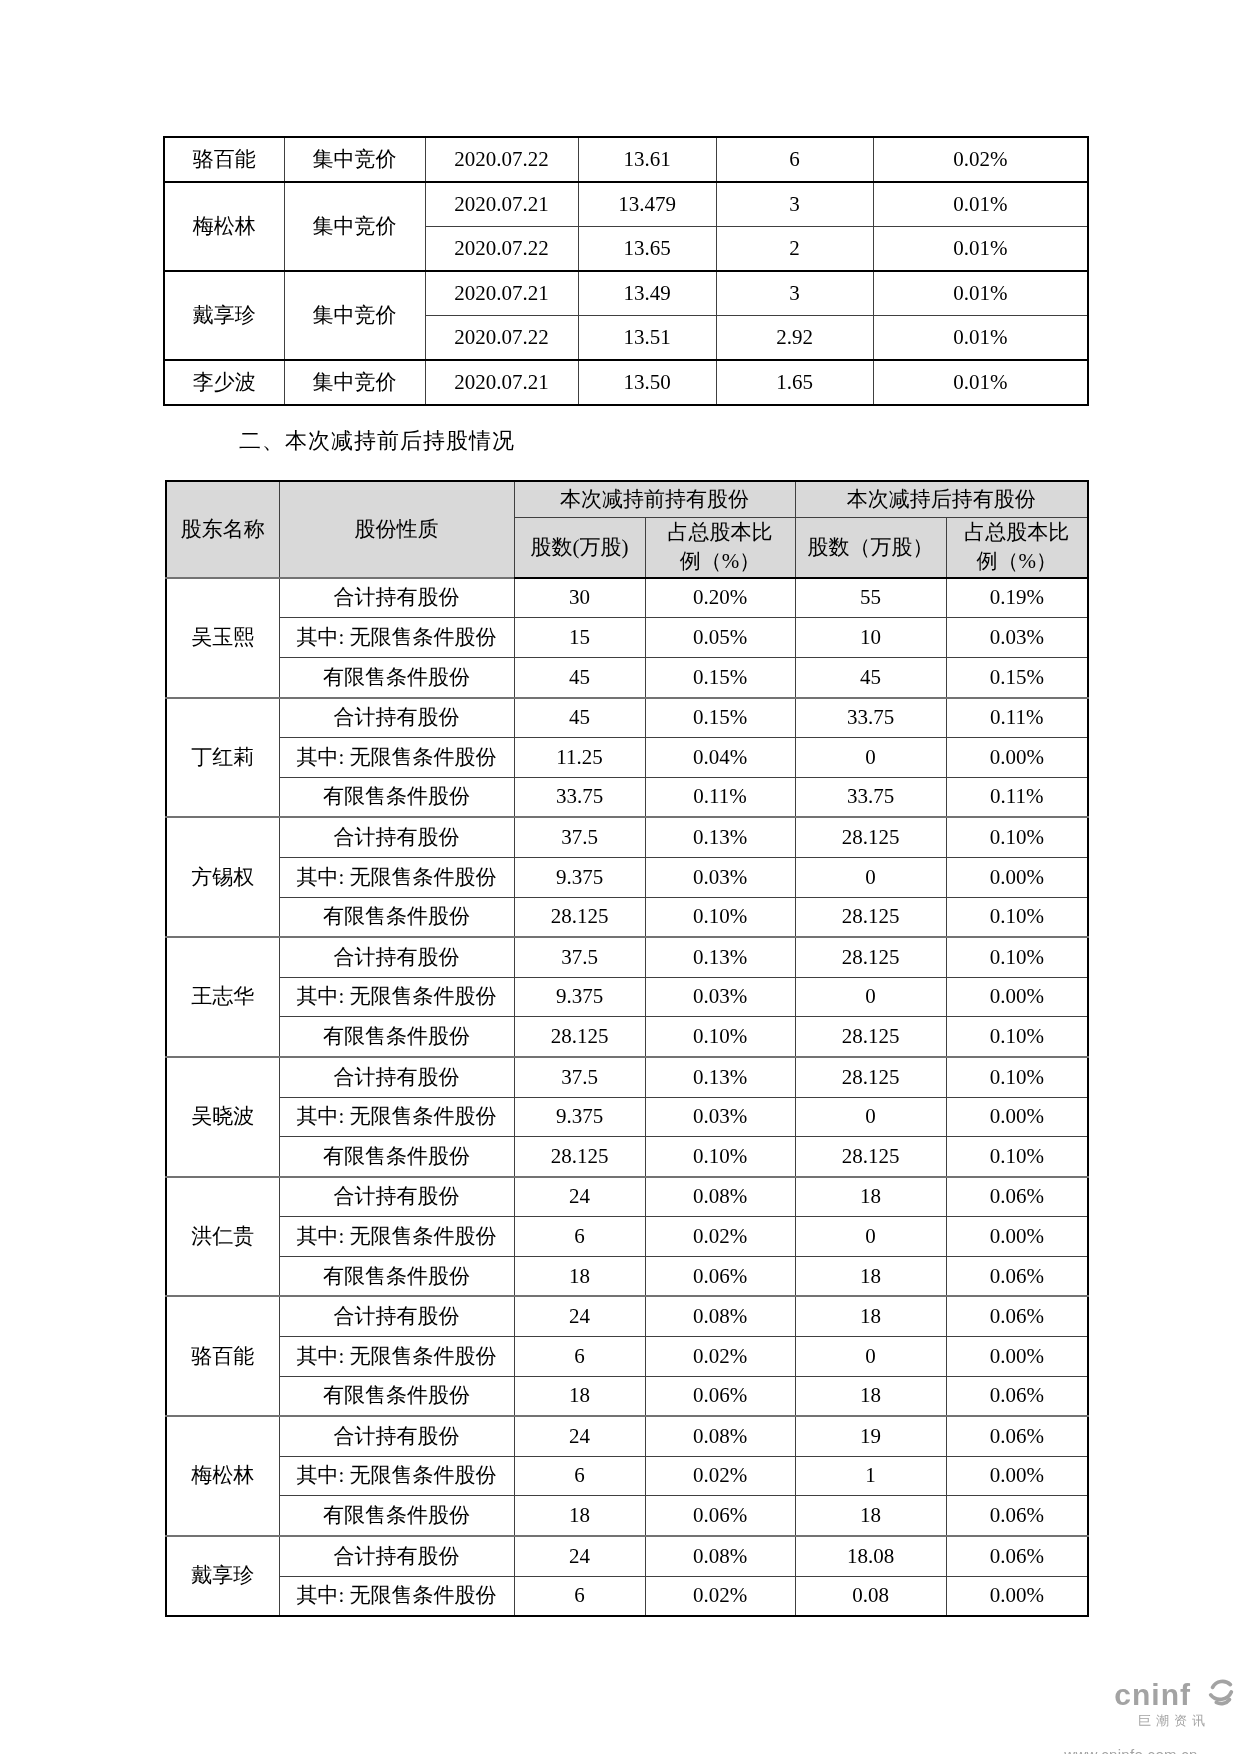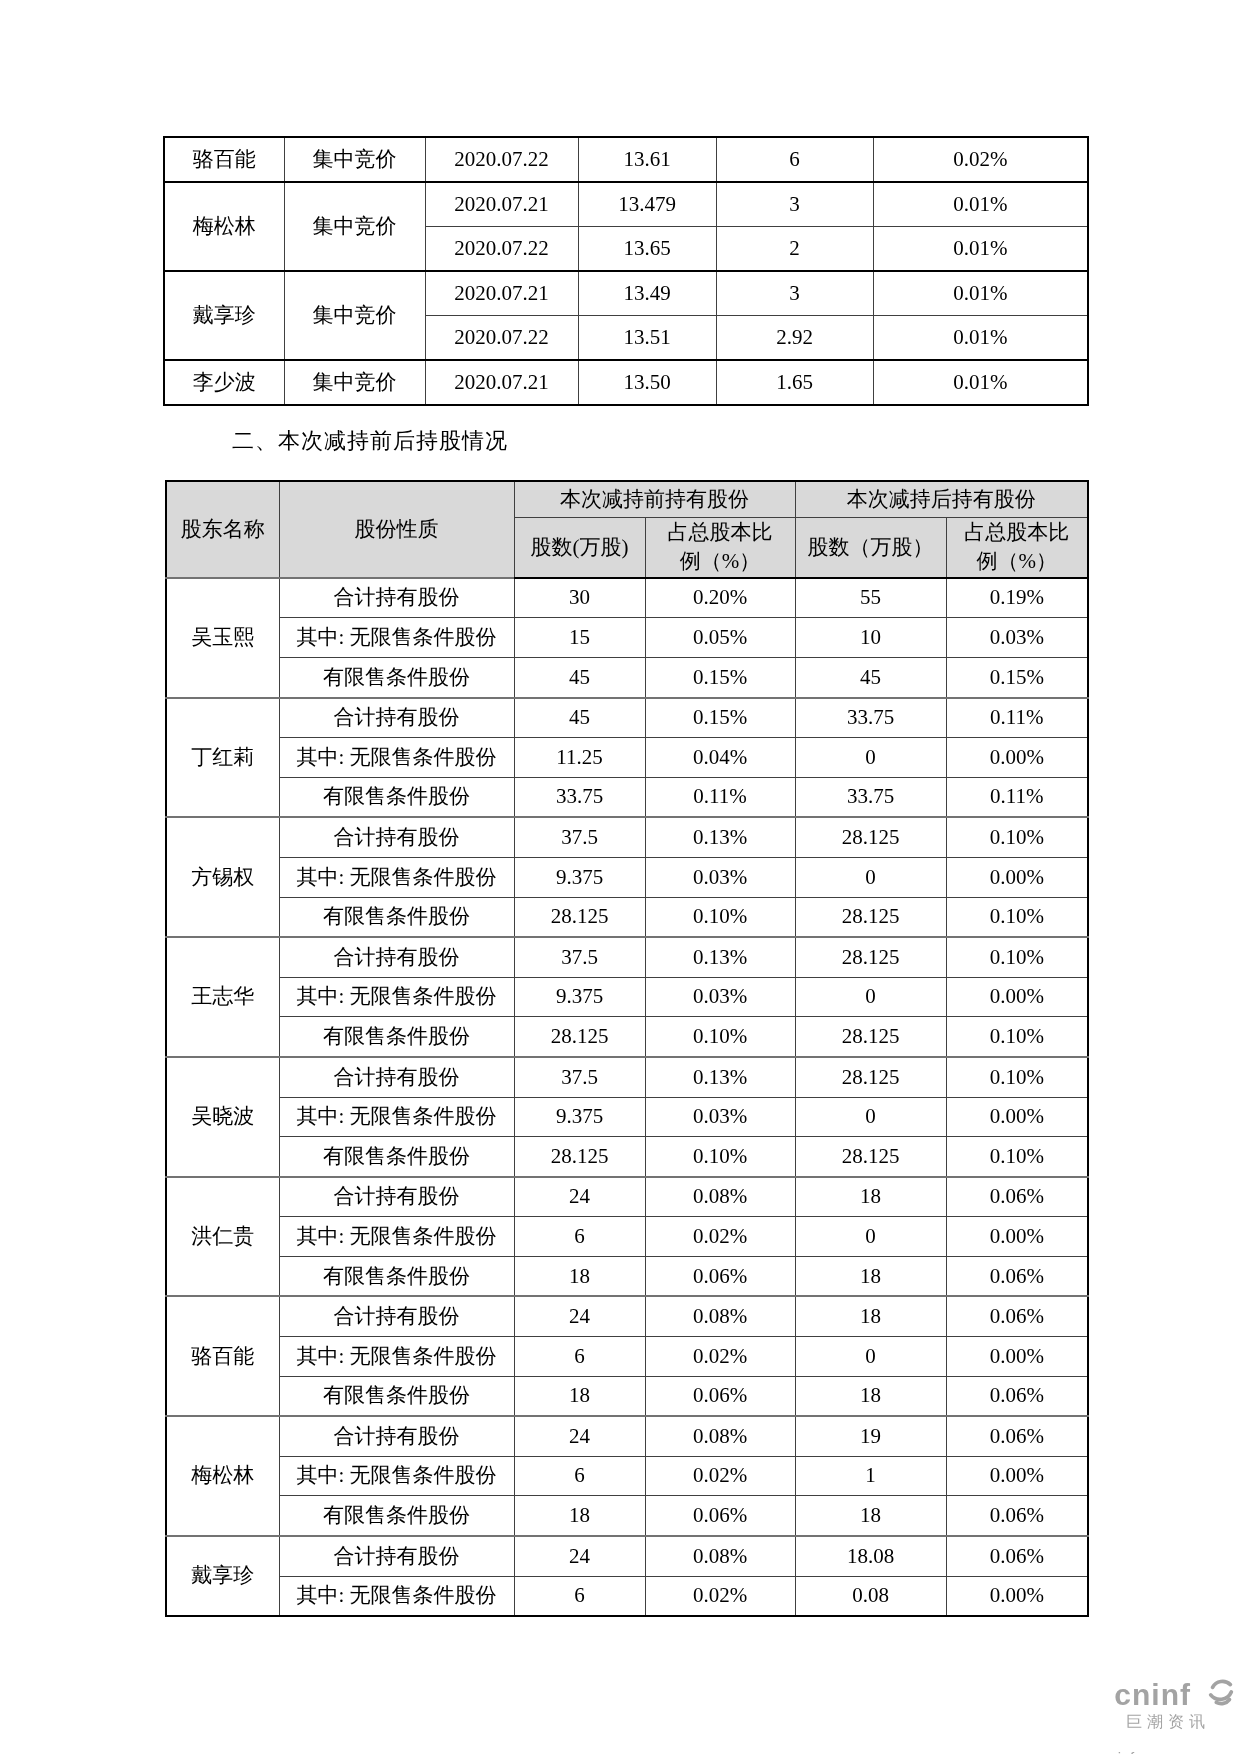--- a/index.html
+++ b/index.html
@@ -21,33 +21,33 @@
   #t2{position:absolute;left:165px;top:480px;width:922px;}
   #t2 thead tr.r1 th{height:35px;}
   #t2 thead tr.r2 th{height:55px;}
   #t2 tbody td{height:38.6px;}
   .hd{background:#d9d9d9;}
   tr.gs td{border-top:2px solid #000;}
   #t2 tbody tr.gs td{border-top:2px solid #737373;}
   #t2 thead tr.r2 th{border-bottom:2px solid #000;}
   .wrapnarrow{display:inline-block;max-width:120px;line-height:1.4;}
   .sec-title{
-    position:absolute;left:232px;top:426px;font-size:22px;letter-spacing:1px;
+    position:absolute;left:239px;top:426px;font-size:22px;letter-spacing:1px;
   }
   
   .cninfo{
     position:absolute;right:5px;top:1678px;width:210px;
     color:#a3a3a3;text-align:right;
     font-family:"Liberation Sans","DejaVu Sans",sans-serif;
   }
   .cninfo .brandrow{
     display:flex;align-items:center;justify-content:flex-end;gap:15px;line-height:1;
   }
   .cninfo .brand{font-size:30px;font-weight:bold;letter-spacing:1px;}
-  .cninfo .cn{font-size:16px;letter-spacing:5px;margin-top:1px;margin-right:26px;}
+  .cninfo .cn{font-size:13px;letter-spacing:5px;margin-top:1px;margin-right:26px;}
   .cninfo .url{font-size:15px;margin-top:16px;letter-spacing:0.3px;text-align:center;}
 </style>
 </head>
 <body>
 
 <table id="t1">
   <colgroup>
     <col style="width:120px">
       <col style="width:141px">
       <col style="width:153px">

